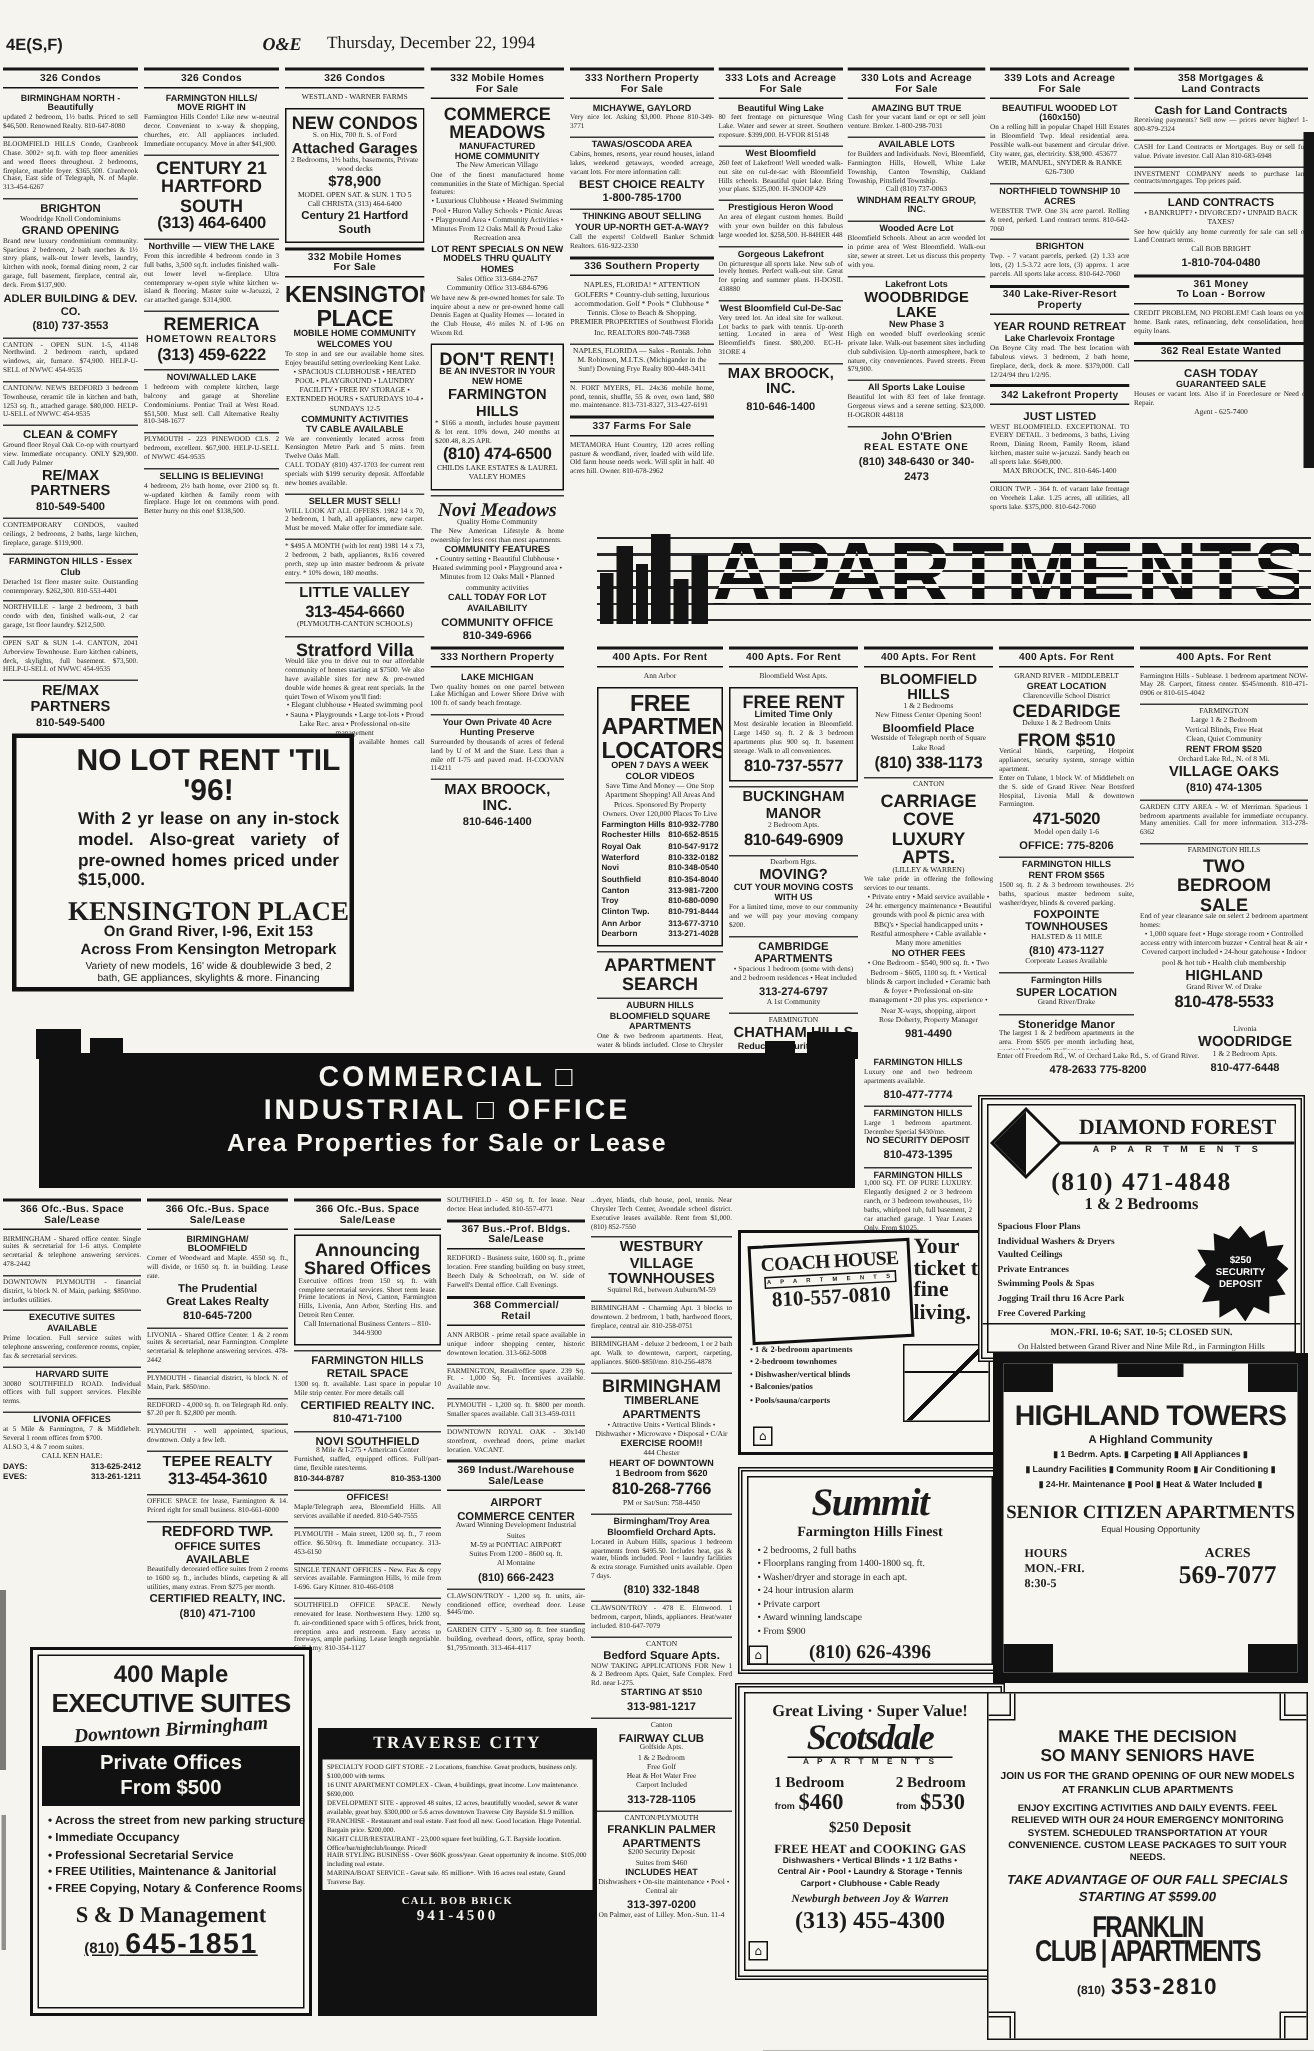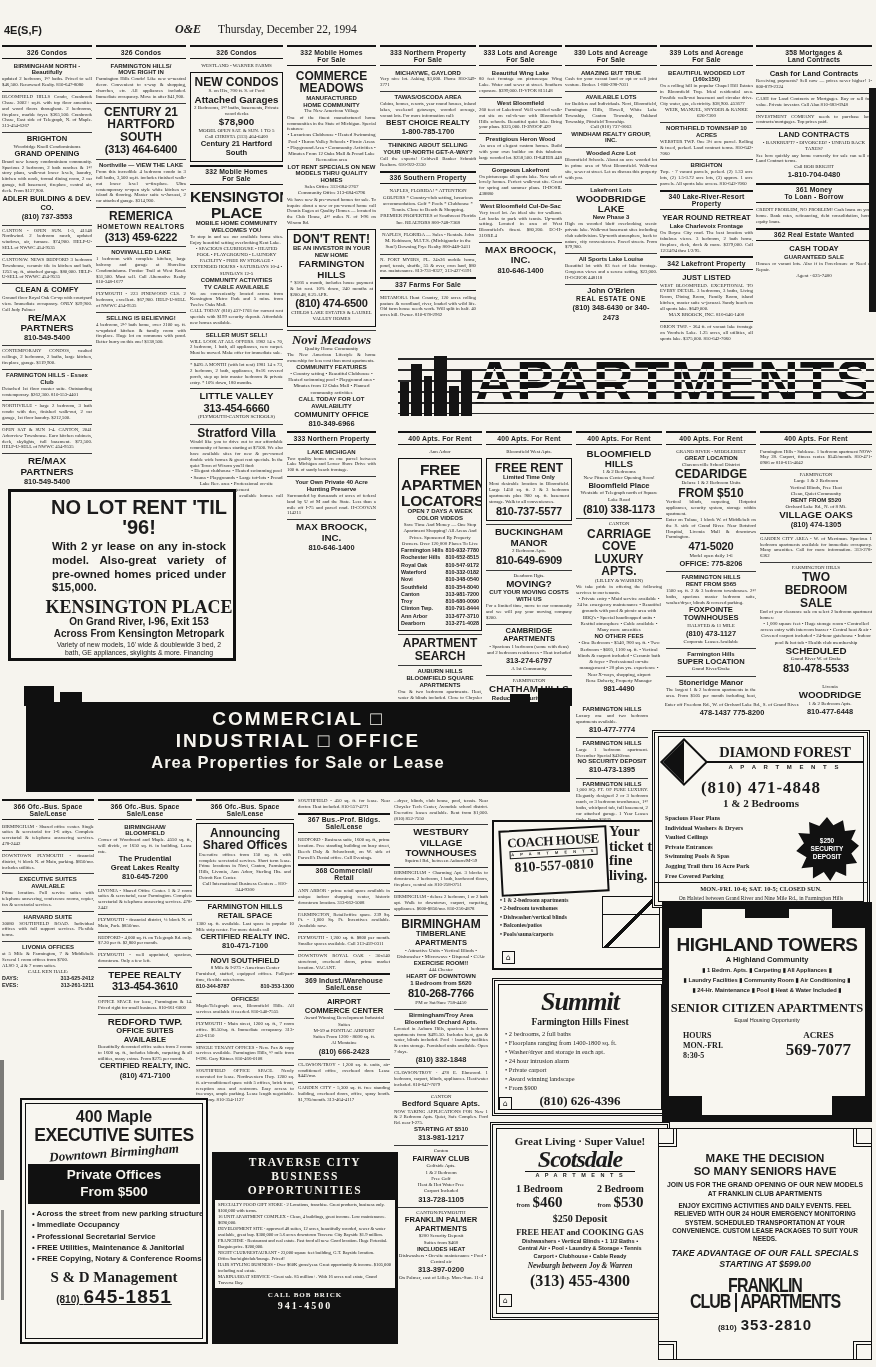--- a/index.html
+++ b/index.html
@@ -621,21 +621,21 @@
         <div class="ad">
           <div class="ln-b">GARDEN CITY AREA - W. of Merriman. Spacious 1 bedroom apartments available for immediate occupancy. Many amenities. Call for more information. 313-278-6362</div>
         </div>
         <div class="ad">
           <div class="ln-c">FARMINGTON HILLS</div>
           <div class="ln-H">TWO</div>
           <div class="ln-H">BEDROOM</div>
           <div class="ln-H">SALE</div>
           <div class="ln-b">End of year clearance sale on select 2 bedroom apartment homes:</div>
           <div class="ln-c">• 1,000 square feet • Huge storage room • Controlled access entry with intercom buzzer • Central heat &amp; air • Covered carport included • 24-hour gatehouse • Indoor pool &amp; hot tub • Health club membership</div>
-          <div class="ln-H2">SCHEDULED</div>
+          <div class="ln-H2">HIGHLAND</div>
           <div class="ln-c">Grand River W. of Drake</div>
           <div class="ln-P">810-478-5533</div>
         </div>
       </div>
       <div class="region" style="left: 788px; top: 682px; width: 84px; height: 46px;">
         <div class="ad nb">
           <div class="ln-c">Livonia</div>
           <div class="ln-H2">WOODRIDGE</div>
           <div class="ln-c">1 &amp; 2 Bedroom Apts.</div>
           <div class="ln-ph">810-477-6448</div>
@@ -657,21 +657,21 @@
           <div class="ln-t">FARMINGTON HILLS</div>
           <div class="ln-b">1,000 SQ. FT. OF PURE LUXURY. Elegantly designed 2 or 3 bedroom ranch, or 3 bedroom townhouses, 1½ baths, whirlpool tub, full basement, 2 car attached garage. 1 Year Leases Only. From $1025.</div>
           <div class="ln-T">COVINGTON CLUB</div>
           <div class="ln-c">14 Mile &amp; Middlebelt</div>
           <div class="ln-ph">(810) 851-2730</div>
         </div>
       </div>
       <div class="region" style="left: 652px; top: 700px; width: 160px; height: 28px;">
         <div class="ad nb">
           <div class="ln-c">Enter off Freedom Rd., W. of Orchard Lake Rd., S. of Grand River.</div>
-          <div class="ln-ph">478-1437      775-8200</div>
+          <div class="ln-ph">478-2633      775-8200</div>
         </div>
       </div>
       <div class="region" style="left: 2px; top: 796px; width: 92px; height: 298px;">
         <div class="sec">366 Ofc.-Bus. Space
 Sale/Lease</div>
         <div class="ad">
           <div class="ln-b">BIRMINGHAM - Shared office center. Single suites &amp; secretarial for 1-6 attys. Complete secretarial &amp; telephone answering services. 478-2442</div>
         </div>
         <div class="ad">
           <div class="ln-b">DOWNTOWN PLYMOUTH - financial district, ¼ block N. of Main, parking. $850/mo. includes utilities.</div>
@@ -1058,21 +1058,20 @@
     </div>
     <div style="font:900 15px/1.25 'Liberation Serif',serif;text-align:center;margin-top:3px;">S &amp; D Management</div>
     <div style="text-align:center;text-decoration:underline;">
       <span style="font:900 10px 'Liberation Sans',sans-serif;">(810)</span>
       <span style="font:900 19px 'Liberation Sans',sans-serif;letter-spacing:1px;">645-1851</span>
     </div>
   </div>
 
   <div class="abs trav" style="left:212px;top:1152px;width:186px;height:192px;">
     <div class="trav-hd">TRAVERSE CITY</div>
-    <div class="trav-hd" style="padding-top:0;">BUSINESS OPPORTUNITIES</div>
     <div class="trav-body">
       <div>SPECIALTY FOOD GIFT STORE - 2 Locations, franchise. Great products, business only. $100,000 with terms.</div>
       <div>16 UNIT APARTMENT COMPLEX - Clean, 4 buildings, great income. Low maintenance. $690,000.</div>
       <div>DEVELOPMENT SITE - approved 48 suites, 12 acres, beautifully wooded, sewer &amp; water available, great buy. $300,000 or 5.6 acres downtown Traverse City Bayside $1.9 million.</div>
       <div>FRANCHISE - Restaurant and real estate. Fast food all new. Good location. Huge Potential. Bargain price. $200,000.</div>
       <div>NIGHT CLUB/RESTAURANT - 23,000 square feet building, G.T. Bayside location. Office/bar/nightclub/lounge. Priced!</div>
       <div>HAIR STYLING BUSINESS - Over $60K gross/year. Great opportunity &amp; income. $105,000 including real estate.</div>
       <div>MARINA/BOAT SERVICE - Great sale. 85 million+. With 16 acres real estate, Grand Traverse Bay.</div>
     </div>
     <div class="trav-ft">CALL BOB BRICK</div>

